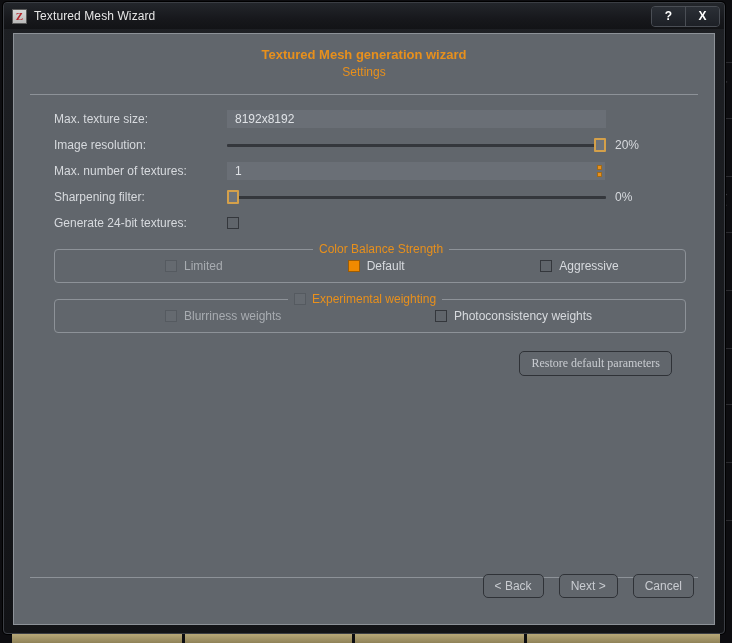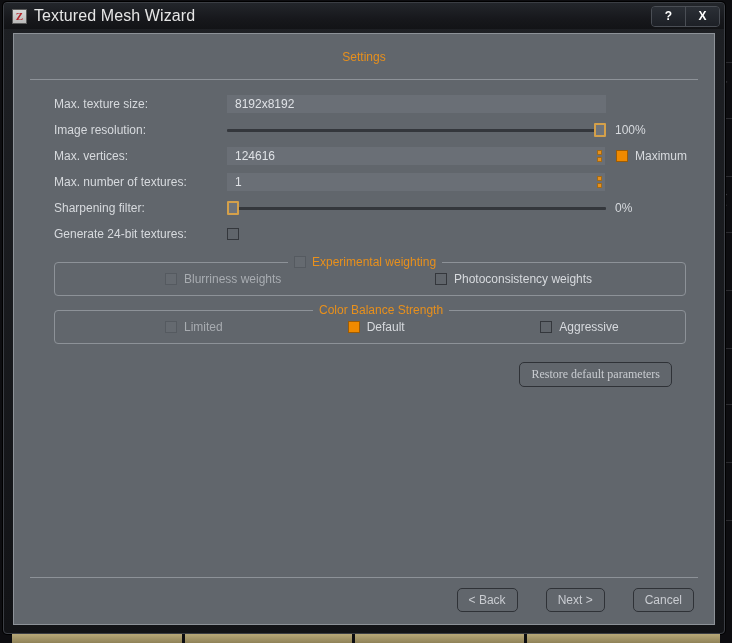--- a/index.html
+++ b/index.html
@@ -53,21 +53,21 @@
     border: 1px solid #5a5a5a;
     box-sizing: border-box;
     display: flex; align-items: center; justify-content: center;
     font-size: 11px; font-weight: bold;
     color: #b4252c;
     font-family: "Liberation Serif", serif;
     margin-right: 7px;
     flex: 0 0 auto;
   }
   #title-text {
-    font-size: 16px;
+    font-size: 12px;
     color: #e6e6e6;
     letter-spacing: .1px;
     white-space: nowrap;
   }
   #win-controls {
     margin-left: auto;
     display: flex;
     border: 1px solid #4a4e55;
     border-radius: 4px;
     overflow: hidden;
@@ -272,22 +272,22 @@
   }
 
   
   #footer-rule {
     position: absolute;
     left: 16px; right: 16px; bottom: 46px;
     height: 1px; background: #8d9298;
   }
   #footer-btns {
     position: absolute;
-    right: 20px; bottom: 12px;
-    display: flex; gap: 28px;
+    right: 20px; bottom: 26px;
+    display: flex; gap: 15px;
   }
 
   
   #bottom-strip {
     position: absolute;
     left: 12px; bottom: 0;
     width: 708px; height: 9px;
     background: linear-gradient(180deg,#b8a878 0%, #8f8258 100%);
   }
   #bottom-strip .notch {
@@ -321,53 +321,42 @@
     <div id="title-text">Textured Mesh Wizard</div>
     <div id="win-controls">
       <div class="win-btn">?</div>
       <div class="win-btn">X</div>
     </div>
   </div>
 
   <div id="page">
 
     <div id="heading-wrap">
+      <div id="wizard-title">Textured Mesh generation wizard</div>
       <div id="wizard-sub">Settings</div>
     </div>
     <div class="hrule"></div>
 
 
     <div id="form">
 
       <div class="frow">
         <div class="flabel">Max. texture size:</div>
         <div class="textinput tw-wide">8192x8192</div>
       </div>
 
       <div class="frow">
         <div class="flabel">Image resolution:</div>
         <div class="slider sl-wide">
           <div class="track"></div>
           <div class="handle" style="left:367px"></div>
         </div>
-        <div class="pct">100%</div>
-      </div>
-
-      <div class="frow">
-        <div class="flabel">Max. vertices:</div>
-        <div class="textinput tw-spin">124616</div>
-        <div class="spinner">
-          <div class="spin-arrow"></div>
-          <div class="spin-arrow"></div>
-        </div>
-        <div class="cb-item" style="margin-left:11px">
-          <div class="cbox checked"></div>
-          <span>Maximum</span>
-        </div>
-      </div>
+        <div class="pct">20%</div>
+      </div>
+
 
       <div class="frow">
         <div class="flabel">Max. number of textures:</div>
         <div class="textinput tw-spin">1</div>
         <div class="spinner">
           <div class="spin-arrow"></div>
           <div class="spin-arrow"></div>
         </div>
       </div>
 
@@ -380,55 +369,55 @@
         <div class="pct">0%</div>
       </div>
 
       <div class="frow">
         <div class="flabel">Generate 24-bit textures:</div>
         <div class="cbox"></div>
       </div>
 
     </div>
 
-    <div class="groupbox" style="margin-top:16px">
-      <div class="gb-title" style="left:233px">
-        <div class="cbox dim"></div>
-        <span>Experimental weighting</span>
-      </div>
-      <div class="gb-items">
-        <div class="cb-item dim" style="padding-left:100px">
-          <div class="cbox dim"></div>
-          <span>Blurriness weights</span>
-        </div>
-        <div class="cb-item" style="padding-left:30px">
-          <div class="cbox"></div>
-          <span>Photoconsistency weights</span>
-        </div>
-      </div>
-    </div>
-
     <div class="groupbox" style="margin-top:14px">
       <div class="gb-title" style="left:258px">Color Balance Strength</div>
       <div class="gb-items">
         <div class="cb-item dim" style="padding-left:100px">
           <div class="cbox dim"></div>
           <span>Limited</span>
         </div>
         <div class="cb-item" style="padding-left:48px">
           <div class="cbox checked"></div>
           <span>Default</span>
         </div>
         <div class="cb-item" style="padding-left:58px">
           <div class="cbox"></div>
           <span>Aggressive</span>
         </div>
       </div>
     </div>
 
+    <div class="groupbox" style="margin-top:16px">
+      <div class="gb-title" style="left:233px">
+        <div class="cbox dim"></div>
+        <span>Experimental weighting</span>
+      </div>
+      <div class="gb-items">
+        <div class="cb-item dim" style="padding-left:100px">
+          <div class="cbox dim"></div>
+          <span>Blurriness weights</span>
+        </div>
+        <div class="cb-item" style="padding-left:30px">
+          <div class="cbox"></div>
+          <span>Photoconsistency weights</span>
+        </div>
+      </div>
+    </div>
+
     <div id="restore-row">
       <div class="btn">Restore default parameters</div>
     </div>
 
     <div id="footer-rule"></div>
     <div id="footer-btns">
       <div class="btn">&lt; Back</div>
       <div class="btn">Next &gt;</div>
       <div class="btn">Cancel</div>
     </div>

